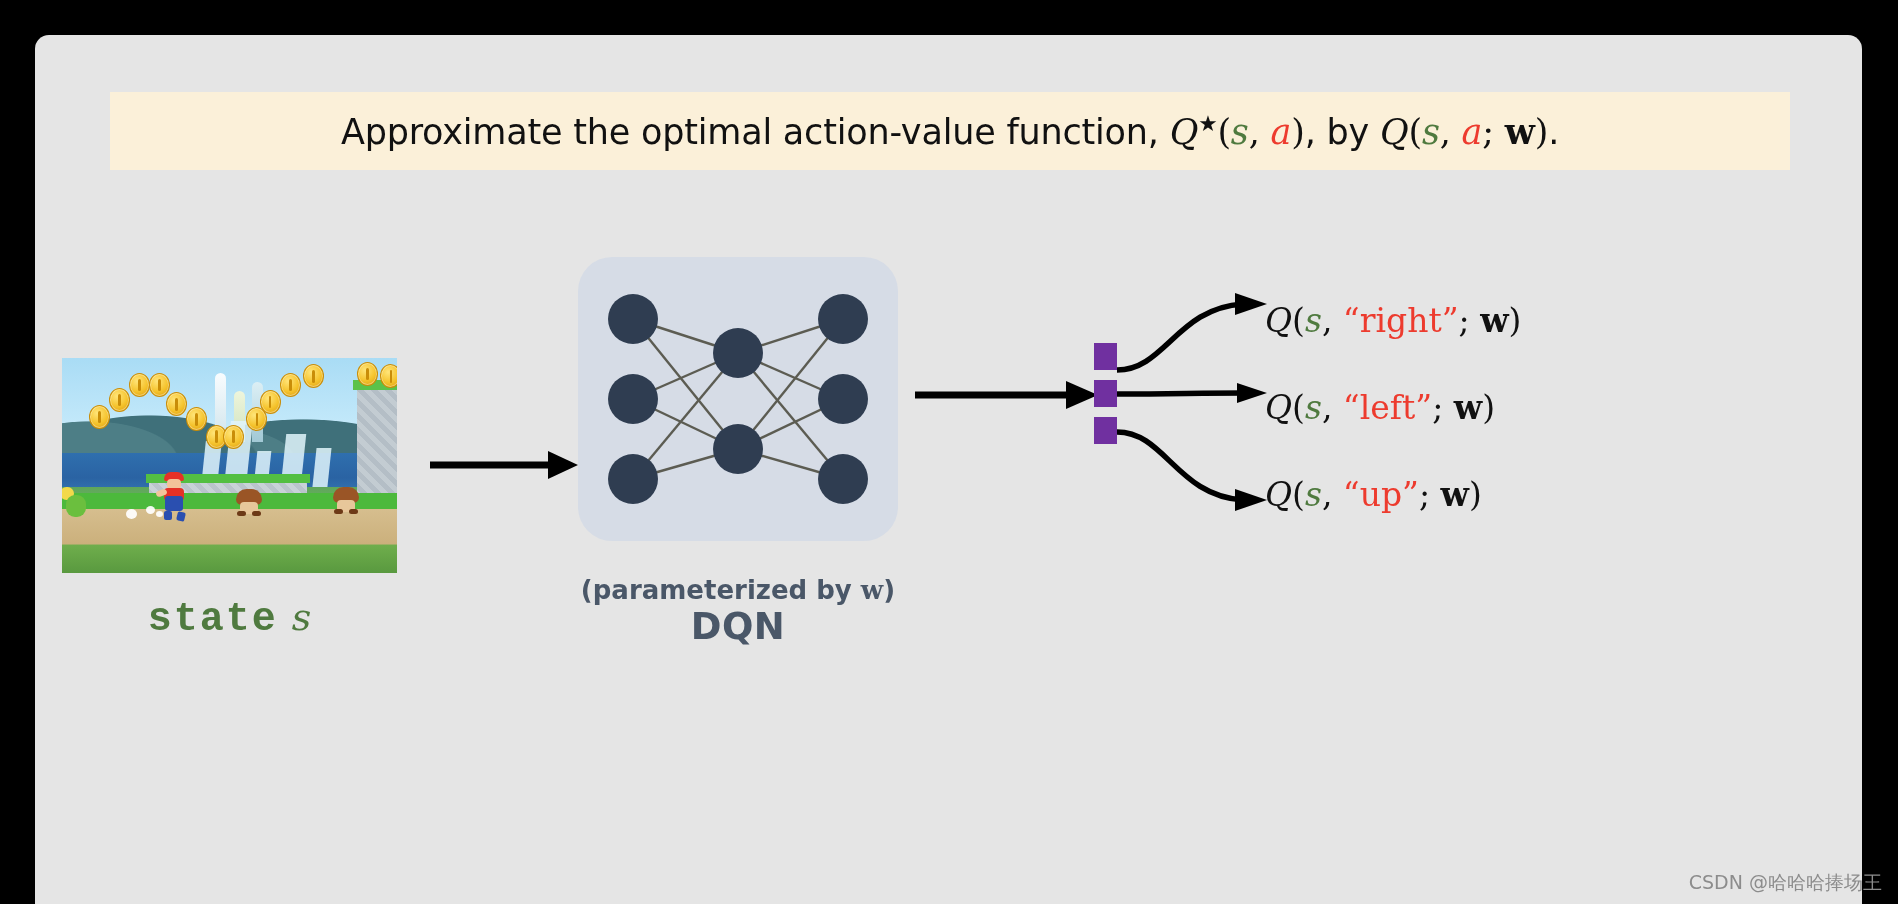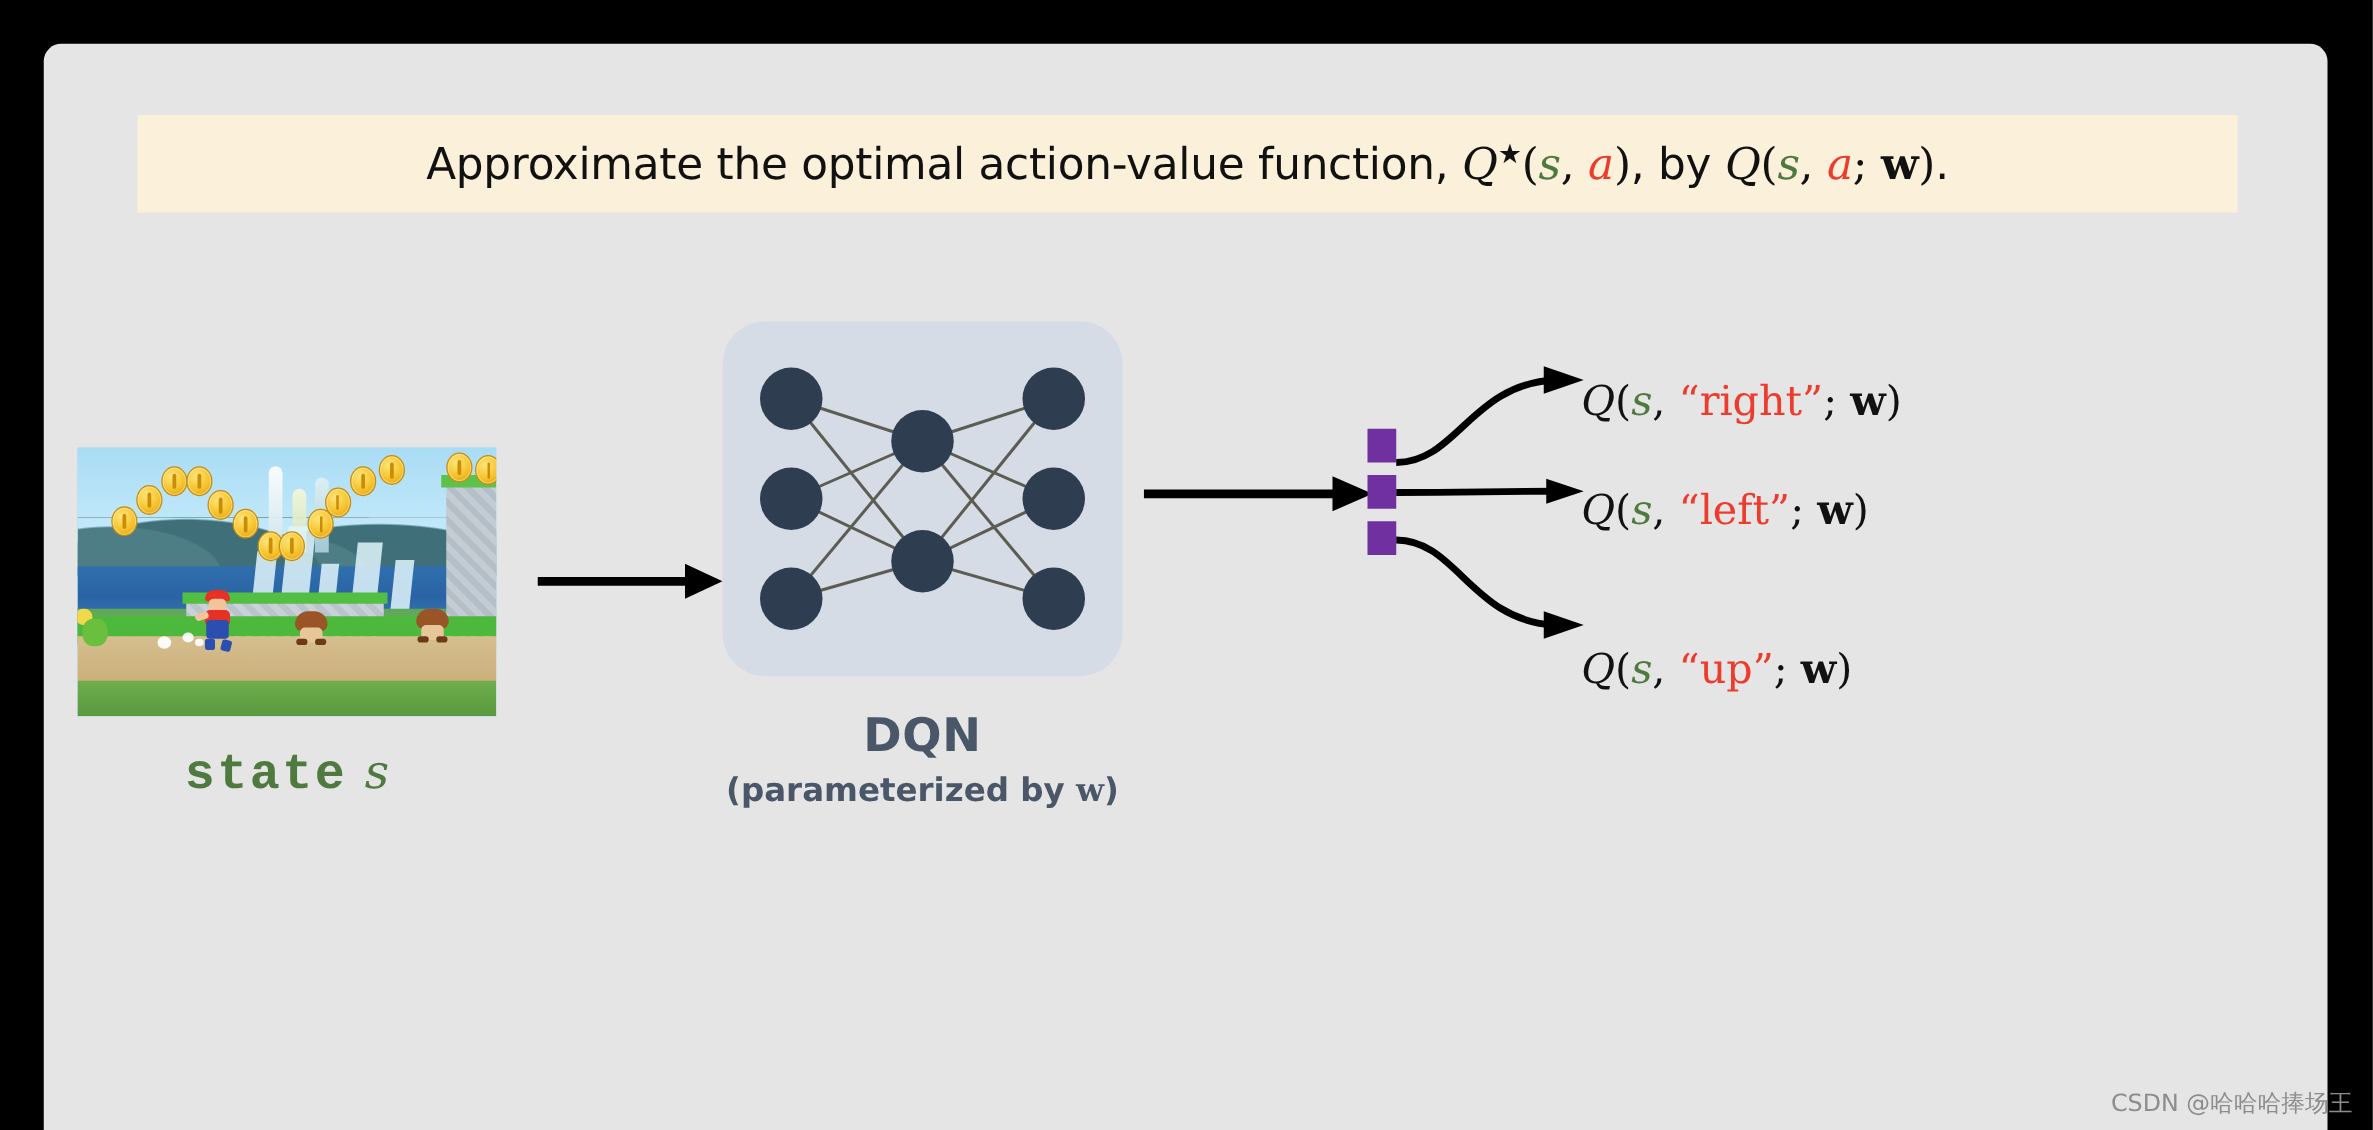--- a/index.html
+++ b/index.html
@@ -268,21 +268,21 @@
     position: absolute;
     left: 1230px;
     font-family: "DejaVu Serif", serif;
     font-size: 33px;
     color: #111111;
     white-space: nowrap;
   }
   .q-label .act { color: #ed3b2e; font-style: normal; }
   #q-label-1 { top: 266px; }
   #q-label-2 { top: 353px; }
-  #q-label-3 { top: 440px; margin-top: 40px; }
+  #q-label-3 { top: 440px; }
 
   
   #watermark {
     position: absolute;
     right: 16px;
     bottom: 8px;
     font-family: "DejaVu Sans", sans-serif;
     font-size: 19px;
     color: #8c8c8c;
     white-space: nowrap;
@@ -400,24 +400,24 @@
         <circle cx="160" cy="96" r="25"></circle>
         <circle cx="160" cy="192" r="25"></circle>
         <circle cx="265" cy="62" r="25"></circle>
         <circle cx="265" cy="142" r="25"></circle>
         <circle cx="265" cy="222" r="25"></circle>
       </g>
     </svg>
   </div>
 
   <div id="dqn-label">
-    <div id="dqn-title">DQN</div>
     <div id="dqn-sub">
       <span>(parameterized by </span><span class="bfw">w</span><span>)</span>
     </div>
+    <div id="dqn-title">DQN</div>
   </div>
 
   <svg class="flow-arrow" style="left:880px; top:340px;" width="185" height="40" viewBox="0 0 185 40">
     <line x1="0" y1="20" x2="155" y2="20" stroke="#000" stroke-width="7"></line>
     <polygon points="151,6 183,20 151,34" fill="#000"></polygon>
   </svg>
 
   <div class="out-square" id="out-square-1"></div>
   <div class="out-square" id="out-square-2"></div>
   <div class="out-square" id="out-square-3"></div>

